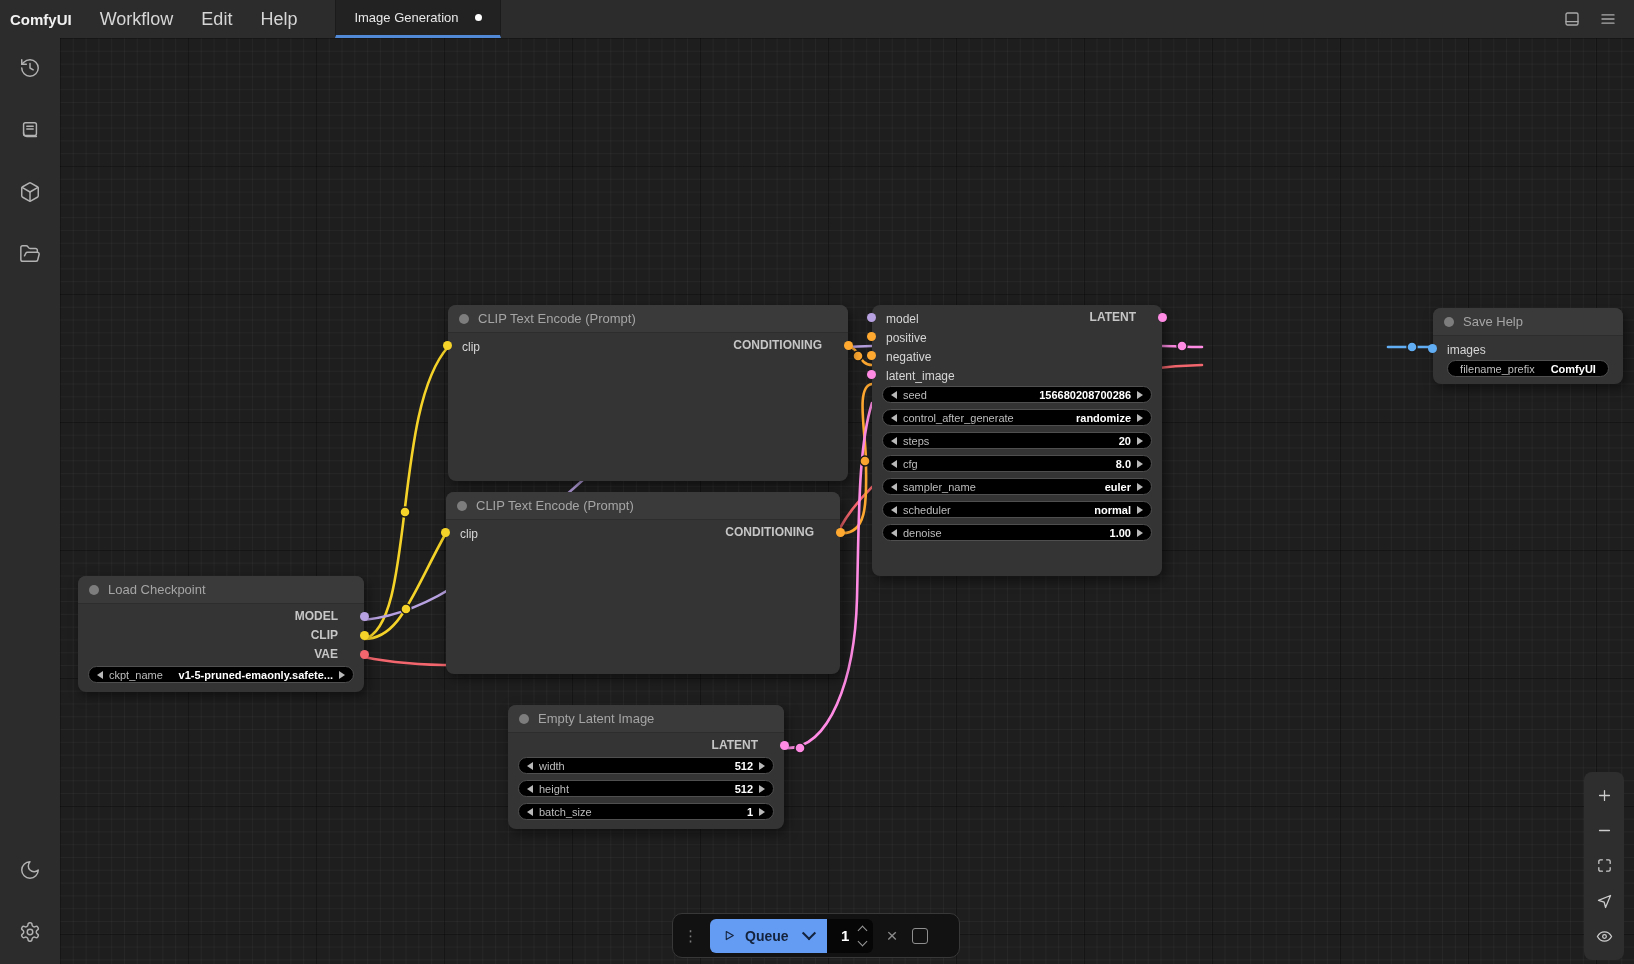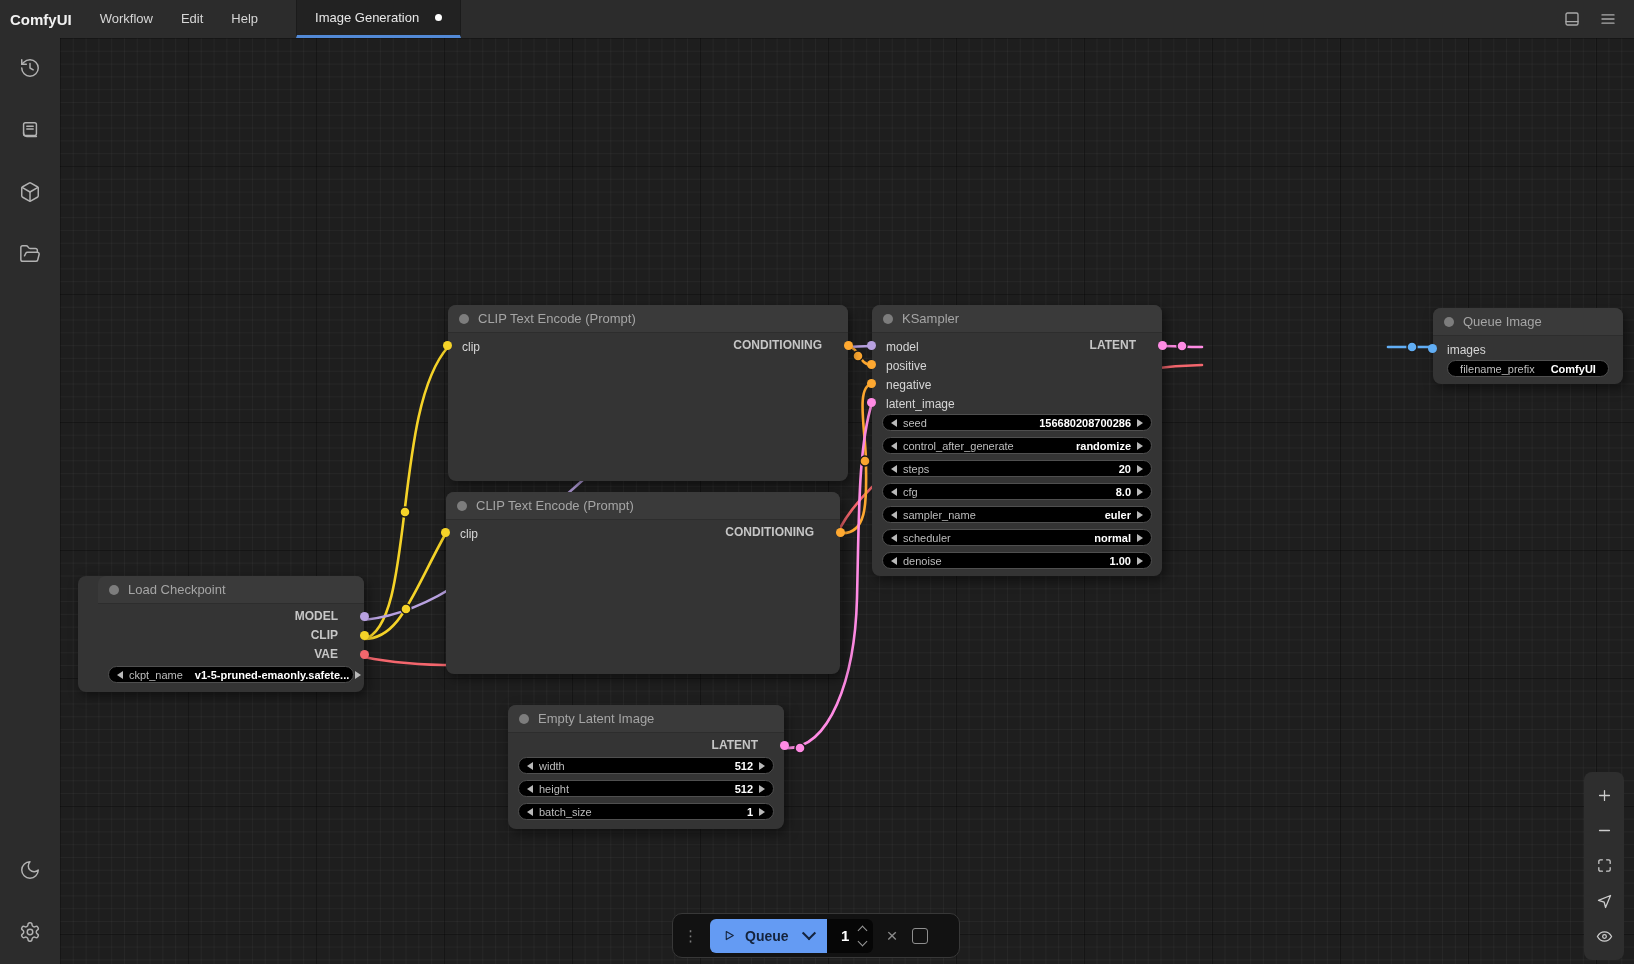--- a/index.html
+++ b/index.html
@@ -1,21 +1,21 @@
 <!DOCTYPE html>
 <html><head>
 <meta charset="utf-8">
 <style>
   html,body{margin:0;padding:0;background:#1e1e1e;font-family:"Liberation Sans",sans-serif;}
   .app{position:relative;width:1634px;height:964px;overflow:hidden;background:#1e1e1e;}
 
   
   .topbar{position:absolute;left:0;top:0;width:1634px;height:38px;background:#2c2c2c;display:flex;align-items:center;z-index:20;}
   .logo{font-size:15px;font-weight:bold;color:#f2f2f2;padding:0 14px 0 10px;}
-  .menu-item{font-size:13px;color:#d6d6d6;padding:0 14px;height:39px;line-height:38px;cursor:default;}
+  .menu-item{font-size:18px;color:#d6d6d6;padding:0 14px;height:39px;line-height:38px;cursor:default;}
   .tab{margin-left:24px;height:38px;display:flex;align-items:center;gap:16px;padding:0 18px;background:#222222;border-left:1px solid #1b1b1b;border-right:1px solid #1b1b1b;box-sizing:border-box;border-bottom:3px solid #5289d6;position:relative;}
   .tab-label{font-size:13px;color:#e8e8e8;}
   .unsaved-dot{width:7px;height:7px;border-radius:50%;background:#ffffff;}
   .topbar-right{margin-left:auto;display:flex;align-items:center;gap:16px;padding-right:16px;}
   .tb-icon{width:20px;height:20px;display:flex;align-items:center;justify-content:center;}
   .tb-icon svg{stroke:#a9a9a9;fill:none;stroke-width:1.8;stroke-linecap:round;stroke-linejoin:round;}
 
   
   .sidebar{position:absolute;left:0;top:38px;width:60px;height:926px;background:#2c2c2c;display:flex;flex-direction:column;align-items:center;padding-top:10px;box-sizing:border-box;z-index:15;}
   .sb-btn{width:40px;height:40px;margin-bottom:22px;display:flex;align-items:center;justify-content:center;border-radius:6px;}
@@ -176,21 +176,21 @@
 
       <circle cx="345" cy="474" r="5" fill="#f5d328" stroke="#1b1b1b" stroke-width="1.4"></circle>
       <circle cx="346" cy="571" r="5" fill="#f5d328" stroke="#1b1b1b" stroke-width="1.4"></circle>
       <circle cx="798" cy="318" r="5" fill="#ffa931" stroke="#1b1b1b" stroke-width="1.4"></circle>
       <circle cx="805" cy="423" r="5" fill="#ffa931" stroke="#1b1b1b" stroke-width="1.4"></circle>
       <circle cx="740" cy="710" r="5" fill="#ff8be4" stroke="#1b1b1b" stroke-width="1.4"></circle>
       <circle cx="1122" cy="308" r="5" fill="#ff8be4" stroke="#1b1b1b" stroke-width="1.4"></circle>
       <circle cx="1352" cy="309" r="5" fill="#61aef5" stroke="#1b1b1b" stroke-width="1.4"></circle>
     </svg>
 
-    <div class="node" style="left:18px;top:538px;width:286px;height:116px;padding-left:20px;">
+    <div class="node" style="left:18px;top:538px;width:286px;height:116px;">
       <div class="node-header">
         <span class="collapse-dot"></span>
         <span class="node-title">Load Checkpoint</span>
       </div>
       <div class="node-body">
         <div class="slot-row">
             <span class="out-label">MODEL</span>
             <span class="port out p-model"></span>
           </div>
         <div class="slot-row">
@@ -269,24 +269,20 @@
           <span class="tri-l"></span>
           <span class="wname">batch_size</span>
             <span class="wspace"></span>
           <span class="wval">1</span>
           <span class="tri-r"></span>
         </div>
       </div>
     </div>
 
     <div class="node" style="left:812px;top:267px;width:290px;height:271px;">
-      <div class="node-header">
-        <span class="collapse-dot"></span>
-        <span class="node-title">KSampler</span>
-      </div>
       <div class="node-body">
         <div class="slot-row">
           <span class="port in p-model"></span>
           <span class="in-label">model</span>
           <span class="out-label">LATENT</span>
           <span class="port out p-latent"></span>
         </div>
         <div class="slot-row">
           <span class="port in p-cond"></span>
           <span class="in-label">positive</span>
@@ -348,21 +344,21 @@
           <span class="wval">1.00</span>
           <span class="tri-r"></span>
         </div>
       </div>
     </div>
 
 
     <div class="node" style="left:1373px;top:270px;width:190px;height:76px;">
       <div class="node-header">
         <span class="collapse-dot"></span>
-        <span class="node-title">Queue Image</span>
+        <span class="node-title">Save Help</span>
       </div>
       <div class="node-body">
         <div class="slot-row">
           <span class="port in p-image"></span>
           <span class="in-label">images</span>
         </div>
         <div class="widget no-arrows">
           <span class="wname">filename_prefix</span>
           <span class="wval">ComfyUI</span>
         </div>

